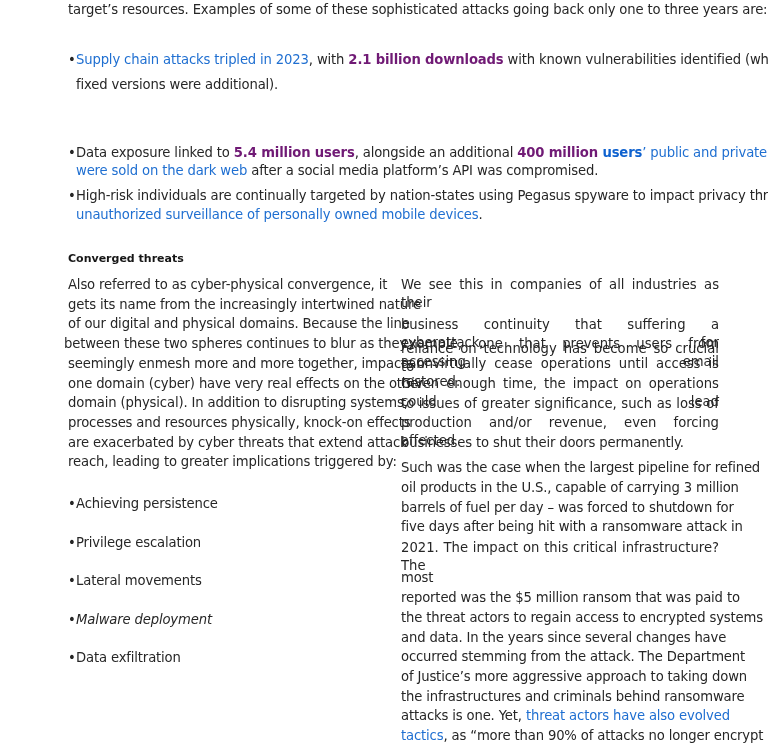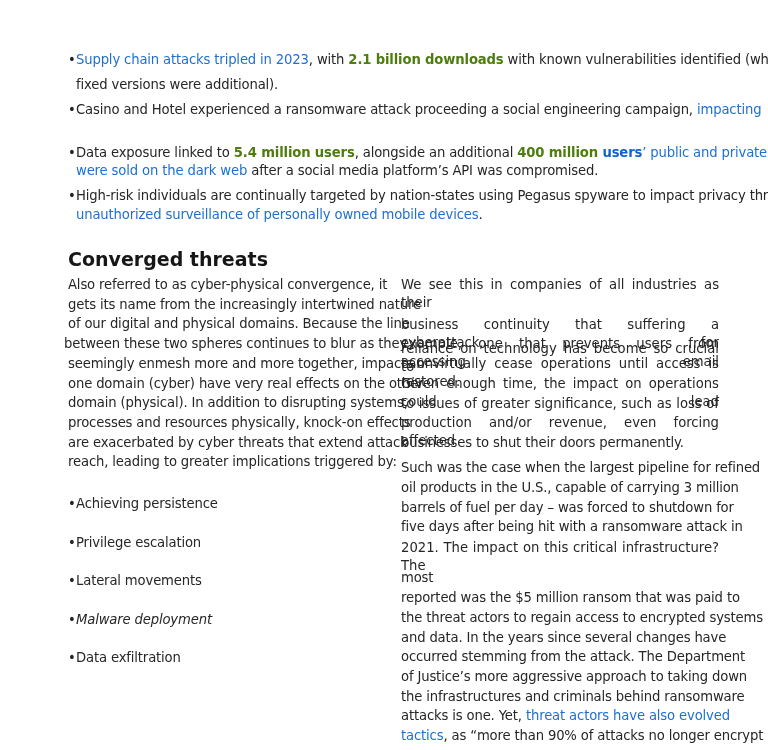--- a/index.html
+++ b/index.html
@@ -6,40 +6,38 @@
   body {
     width: 768px; height: 750px; overflow: hidden; position: relative;
     font-family: "DejaVu Sans", sans-serif;
     color: #262626;
     font-size: 13px;
   }
   .page { position: absolute; left: 0; top: 0; width: 768px; height: 750px; }
   .line { position: absolute; white-space: nowrap; line-height: 18px; font-size: 13.2px; letter-spacing: -0.15px; }
   a.lnk { color: #1f6fd1; text-decoration: none; }
   a.lnk b { color: #0f62cf; }
-  b { font-weight: bold; color: #4d7c0f; }
+  b { font-weight: bold; color: #701a75; }
   .bullet { display: inline-block; width: 8px; }
-  h3 { position: absolute; margin: 0; font-size: 19px; font-weight: bold; color: #161616; line-height: 18px; }
+  h3 { position: absolute; margin: 0; font-size: 11px; font-weight: bold; color: #161616; line-height: 18px; }
   .just { position: absolute; white-space: normal; text-align: justify; text-align-last: justify; line-height: 18px; font-size: 13.2px; width: 318px; }
 </style>
 </head>
 <body>
 
 <div class="page">
 
+  <div class="line" style="left:68px;top:1px;">target’s resources. Examples of some of these sophisticated attacks going back only one to three years are:</div>
 
 
   <div class="line" style="left:68px;top:51px;">
     <span class="bullet">•</span><a class="lnk">Supply chain attacks tripled in 2023</a><span>, with </span><b>2.1 billion downloads</b><span> with known vulnerabilities identified (when</span>
   </div>
   <div class="line" style="left:76px;top:76px;">fixed versions were additional).</div>
 
-  <div class="line" style="left:68px;top:101px;">
-    <span class="bullet">•</span><span>Casino and Hotel experienced a ransomware attack proceeding a social engineering campaign, </span><a class="lnk">impacting</a>
-  </div>
 
   <div class="line" style="left:68px;top:144px;">
     <span class="bullet">•</span><span>Data exposure linked to </span><b>5.4 million users</b><span>, alongside an additional </span><b>400 million</b><a class="lnk"><b> users</b><span>’ public and private data</span></a>
   </div>
   <div class="line" style="left:76px;top:162px;">
     <a class="lnk">were sold on the dark web</a><span> after a social media platform’s API was compromised.</span>
   </div>
 
   <div class="line" style="left:68px;top:187px;">
     <span class="bullet">•</span><span>High-risk individuals are continually targeted by nation-states using Pegasus spyware to impact privacy through</span>

